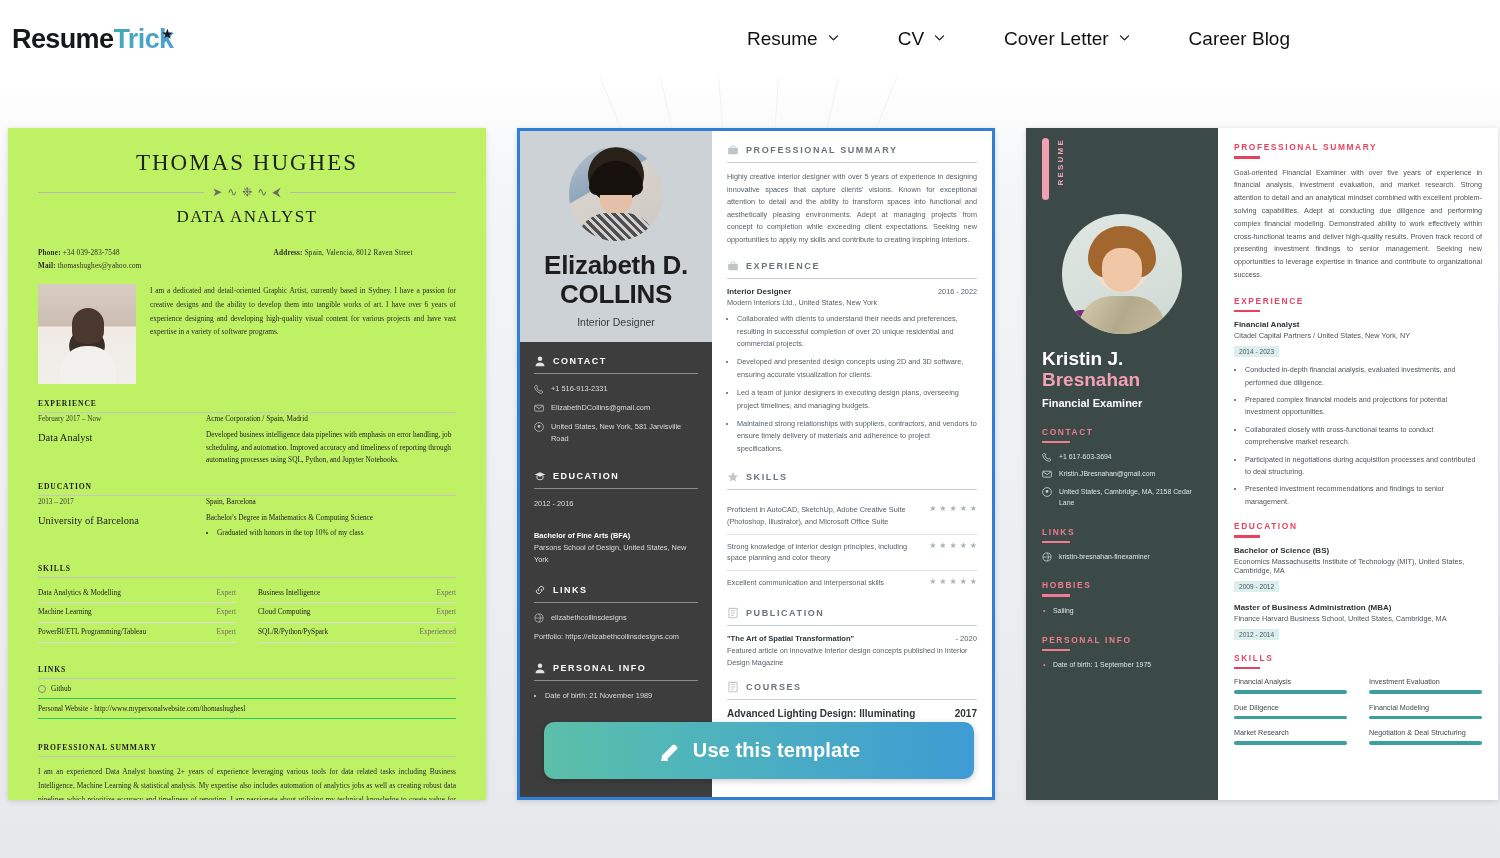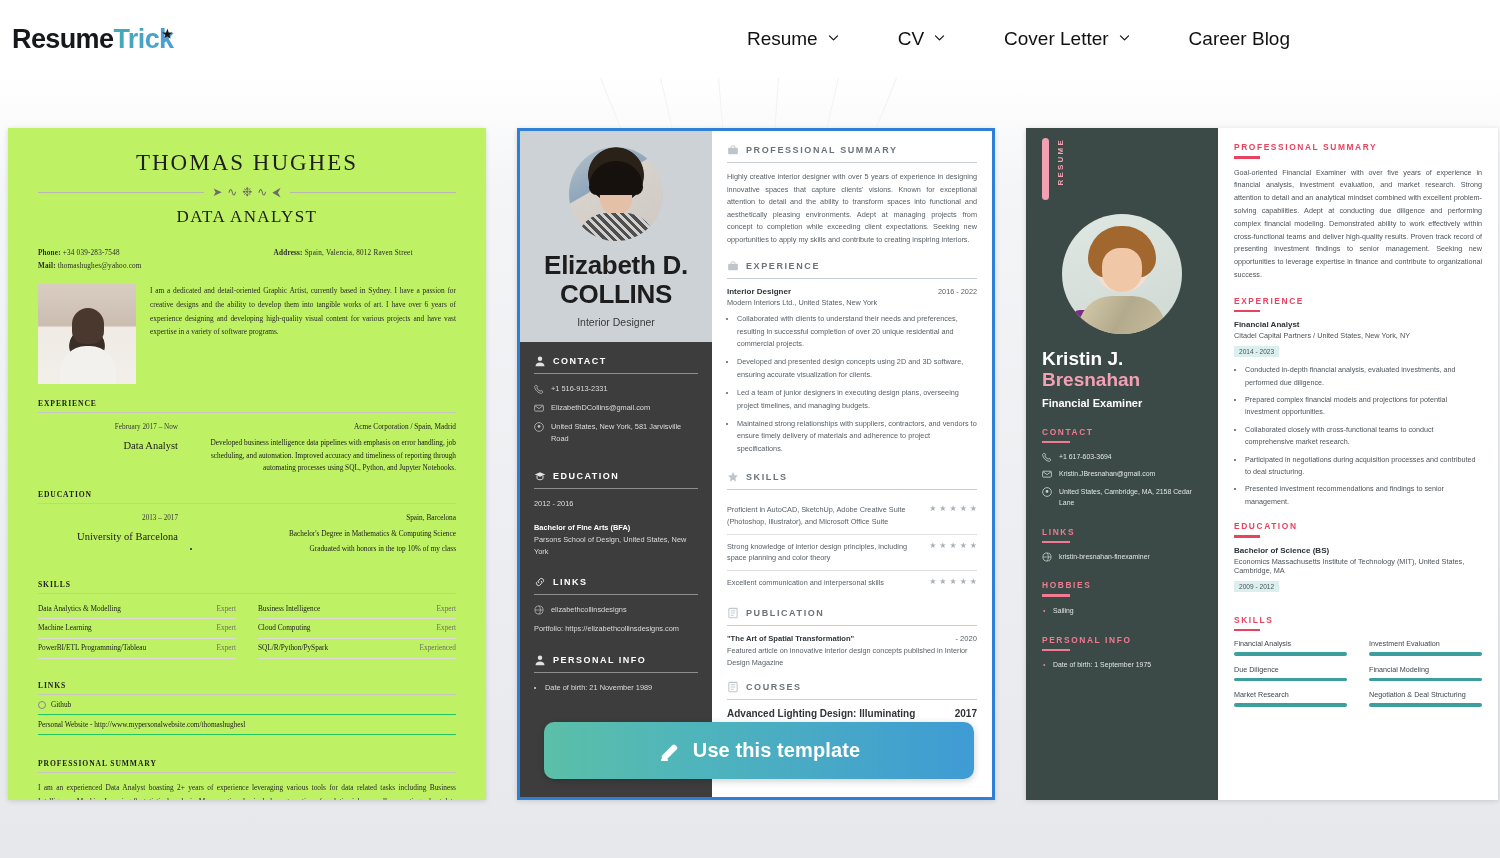--- a/index.html
+++ b/index.html
@@ -83,21 +83,21 @@
   .r1-top { display:flex; gap: 14px; margin-top: 12px; }
   .r1-photo { width: 98px; height: 100px; background:
       radial-gradient(circle at 50% 62%, #3a2e28 0 22%, rgba(58,46,40,0) 23%),
       linear-gradient(180deg,#d9cdc2 0%, #cbbdb0 42%, #efeae4 43%, #f2efea 100%);
       flex: none; position: relative; overflow:hidden; }
   .r1-photo::after { content:""; position:absolute; left:22px; bottom:0; width:56px; height:38px; background:#f3f1ee; border-radius: 26px 26px 0 0; }
   .r1-photo::before { content:""; position:absolute; left:34px; top:24px; width:32px; height:36px; background:#4a382f; border-radius: 16px 16px 13px 13px; z-index:2;}
   .r1-summary { font-size: 7.4px; line-height: 1.85; text-align: justify; color:#2a2a28; }
   .r1-sec { margin-top: 15px; }
   .r1-sec-h { font-size: 7.6px; font-weight: 700; letter-spacing: .9px; padding-bottom: 4px; border-bottom: 1px solid #c9c6c1; }
-  .r1-row { display:flex; gap: 12px; margin-top: 8px; font-size: 7.3px; line-height:1.75;text-align:right; }
+  .r1-row { display:flex; gap: 28px; font-size: 7.3px; line-height:1.75; }
   .r1-row .c1 { width: 140px; flex:none; }
   .r1-row .c1 .d { font-size: 7.2px; color:#3a3a38; }
   .r1-row .c1 .n { font-size: 10.5px; margin-top: 3px; }
   .r1-row .c2 { flex:1; }
   .r1-row .c2 .o { margin-bottom: 3px; }
   .r1-row .c2 ul { margin: 2px 0 0 11px; }
   .r1-skills { margin-top: 6px; display:flex; gap: 22px; }
   .r1-skcol { flex:1; }
   .r1-skrow { display:flex; justify-content: space-between; gap: 6px; font-size: 7.3px;
               border-bottom: 1px solid #ddd9d4; padding: 4px 0; line-height:1.5; }
@@ -121,21 +121,21 @@
   .r2-avatar .coat { position:absolute; left:8px; bottom:-6px; width:78px; height:34px; background:repeating-linear-gradient(45deg,#4f4f4f 0 3px,#cfcfcf 3px 6px); border-radius: 30px 30px 0 0; }
   .r2-name { font-size: 26px; font-weight: 700; color:#1d1d1d; line-height: 1.12; letter-spacing:-0.3px; }
   .r2-role { font-size: 10.5px; color:#3a3a3a; margin-top: 7px; }
   .r2-body { padding: 13px 14px 10px; }
   .r2-sec-h { display:flex; align-items:center; gap:7px; font-size: 9px; font-weight:700; letter-spacing:1.5px; color:#fff; }
   .r2-sec-h .ic { width:12px; height:12px; flex:none; opacity:.85; }
   .r2-rule { height:1px; background:#8d8d8d; margin: 6px 0 9px; }
   .r2-ci { display:flex; gap:7px; font-size: 7.4px; line-height:1.6; margin-bottom: 7px; color:#dcdcdc; }
   .r2-ci .ic { width: 10px; height:10px; flex:none; margin-top:1px; opacity:.8; }
   .r2-blk { font-size:7.4px; line-height:1.65; color:#dcdcdc; }
-  .r2-blk .d { margin-bottom: 12px; }
+  .r2-blk .d { margin-bottom: 20px; }
   .r2-blk .b { font-weight: 700; color:#fff; }
   .r2-gap { height: 18px; }
   .r2-ul { margin-left: 11px; font-size:7.4px; line-height:1.7; color:#dcdcdc; }
 
   .r2-right { flex:1; background:#fff; padding: 13px 15px 10px; color:#4a5157; }
   .r2-rh { display:flex; align-items:center; gap:7px; font-size:9px; font-weight:700; letter-spacing: 1.6px; color:#6b737a; }
   .r2-rh .ic { width:12px; height:12px; flex:none; opacity:.55; }
   .r2-rrule { height:1px; background:#c9ced2; margin: 6px 0 8px; }
   .r2-p { font-size:7.3px; line-height:1.72; text-align: justify; color:#575f66; }
   .r2-job { display:flex; justify-content: space-between; gap:8px; }
@@ -653,20 +653,25 @@
 
           <div style="height:8px"></div>
           <div class="r3-rh">EDUCATION</div>
           <div class="r3-rhr"></div>
           <div>
             <div class="r3-jt">Bachelor of Science (BS)</div>
             <div class="r3-jc">Economics Massachusetts Institute of Technology (MIT), United States, Cambridge, MA</div>
             <div class="r3-badge">2009 - 2012</div>
           </div>
           <div style="height:10px"></div>
+          <div>
+            <div class="r3-jt">Master of Business Administration (MBA)</div>
+            <div class="r3-jc">Finance Harvard Business School, United States, Cambridge, MA</div>
+            <div class="r3-badge">2012 - 2014</div>
+          </div>
 
           <div style="height:12px"></div>
           <div class="r3-rh">SKILLS</div>
           <div class="r3-rhr"></div>
           <div class="r3-sk">
             <div class="r3-skcol">
               <div class="r3-skrow">
                 <div class="r3-skname">Financial Analysis</div>
                 <div class="r3-bar2"></div>
                 </div>

